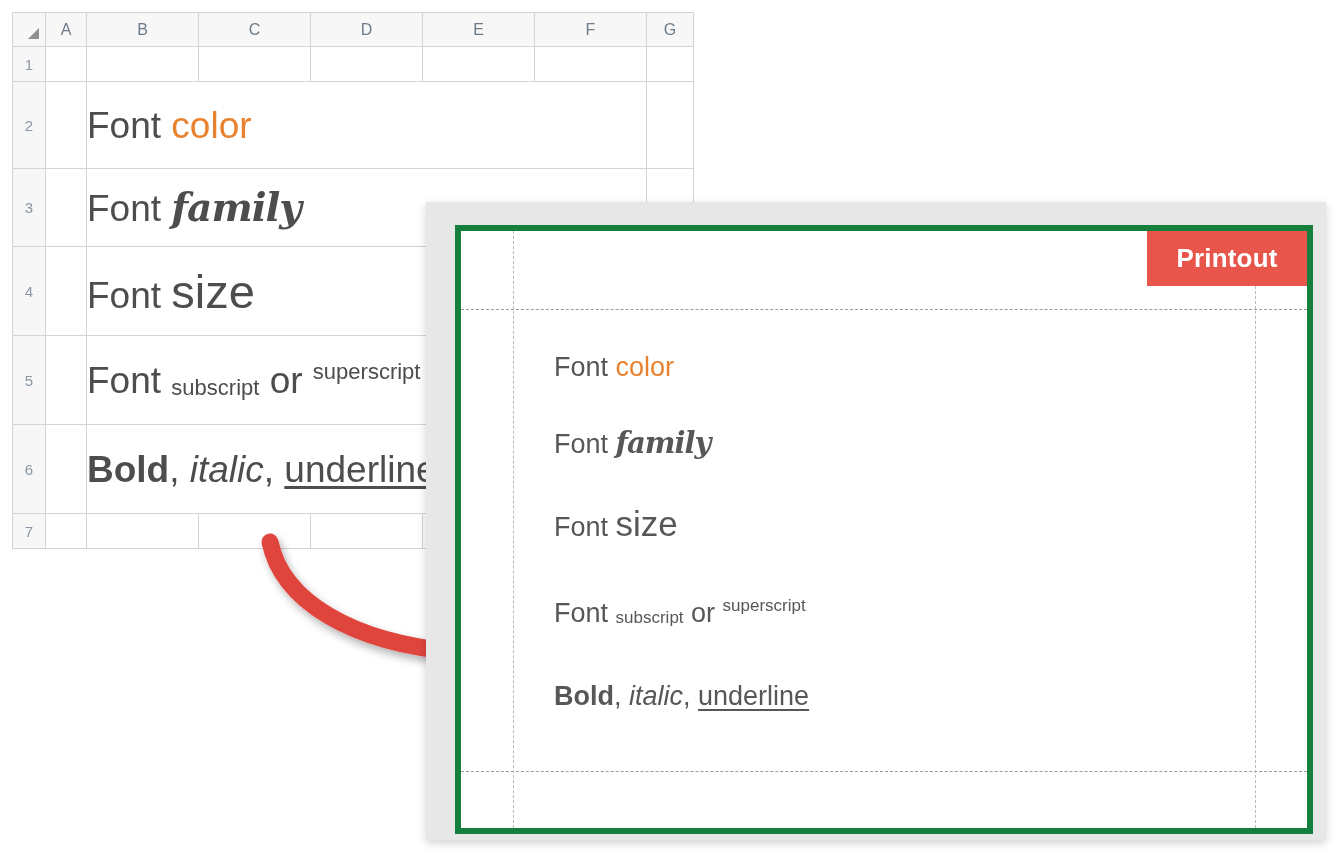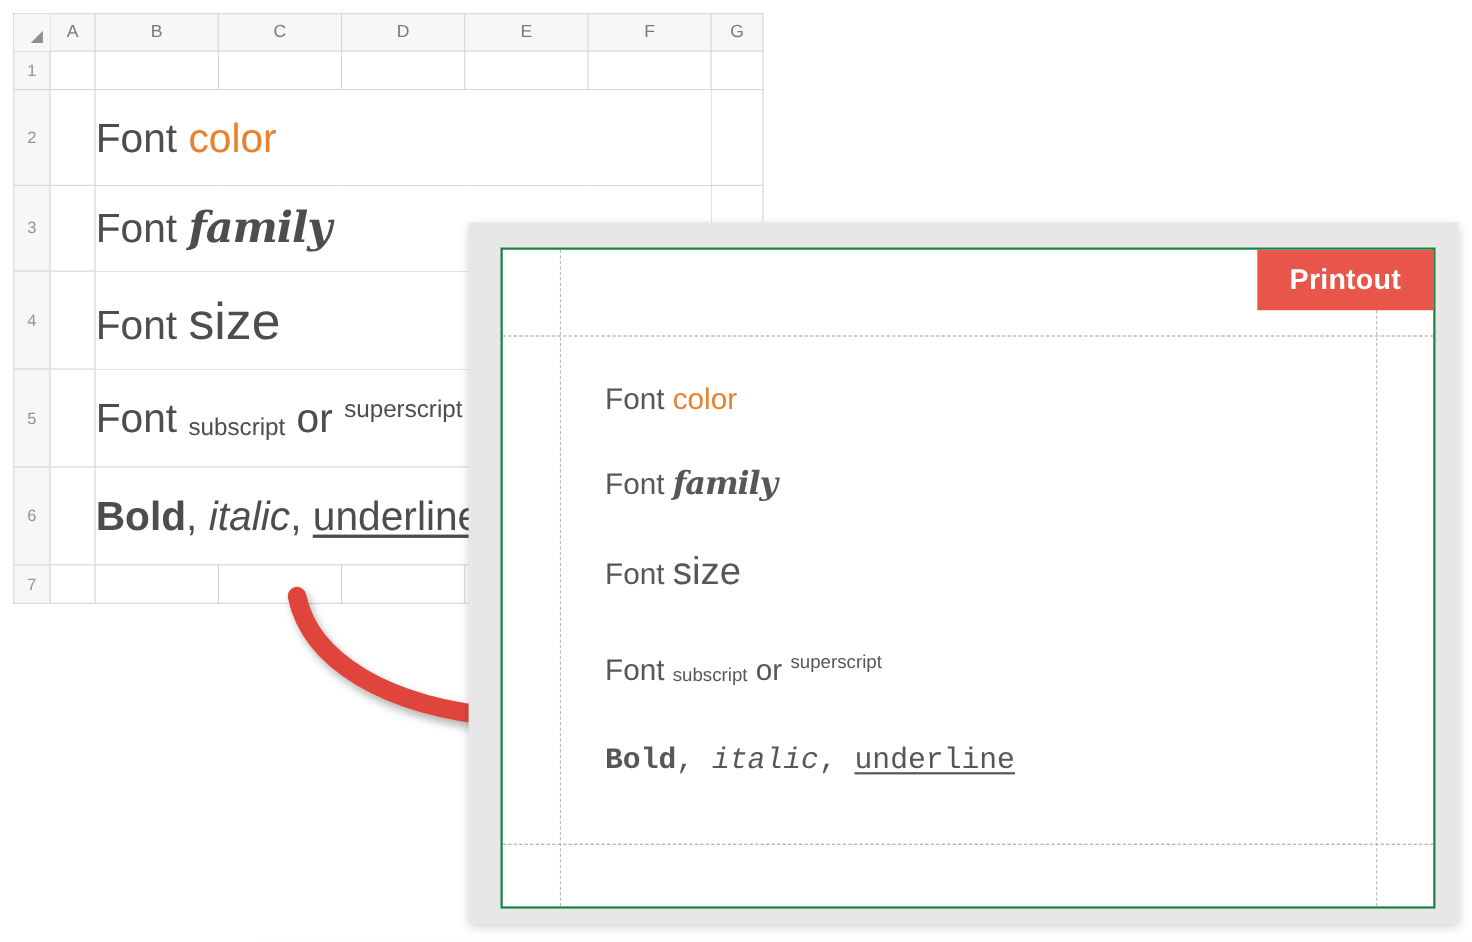--- a/index.html
+++ b/index.html
@@ -116,21 +116,21 @@
     background: #e7e7e7;
     box-shadow: 0 3px 9px rgba(0,0,0,0.18);
   }
   #printout-page {
     position: absolute;
     left: 29px;
     top: 23px;
     width: 846px;
     height: 597px;
     background: #ffffff;
-    border: 2px solid #15803d;
+    border: 6px solid #15803d;
     overflow: hidden;
   }
   
   .guide {
     position: absolute;
     pointer-events: none;
   }
   .guide-h {
     left: 0;
     width: 846px;
@@ -172,21 +172,21 @@
     top: 123px;
     width: 700px;
   }
   .pline {
     color: #575757;
     font-size: 27px;
     line-height: 1;
     margin-bottom: 48px;
     white-space: nowrap;
   }
-  .pline:last-child { margin-bottom: 0; font-family: Liberation Mono, monospace; }
+  .pline:last-child { margin-bottom: 0; }
   .pline .orange { color: #e8822e; }
   .pline .famfont {
     font-family: "DejaVu Serif", serif;
     font-weight: bold;
     font-style: italic;
     font-size: 29px;
     letter-spacing: -1px;
   }
   .pline .bigsize { font-size: 35px; }
   .pline .sub { font-size: 17px; vertical-align: -1px; }

